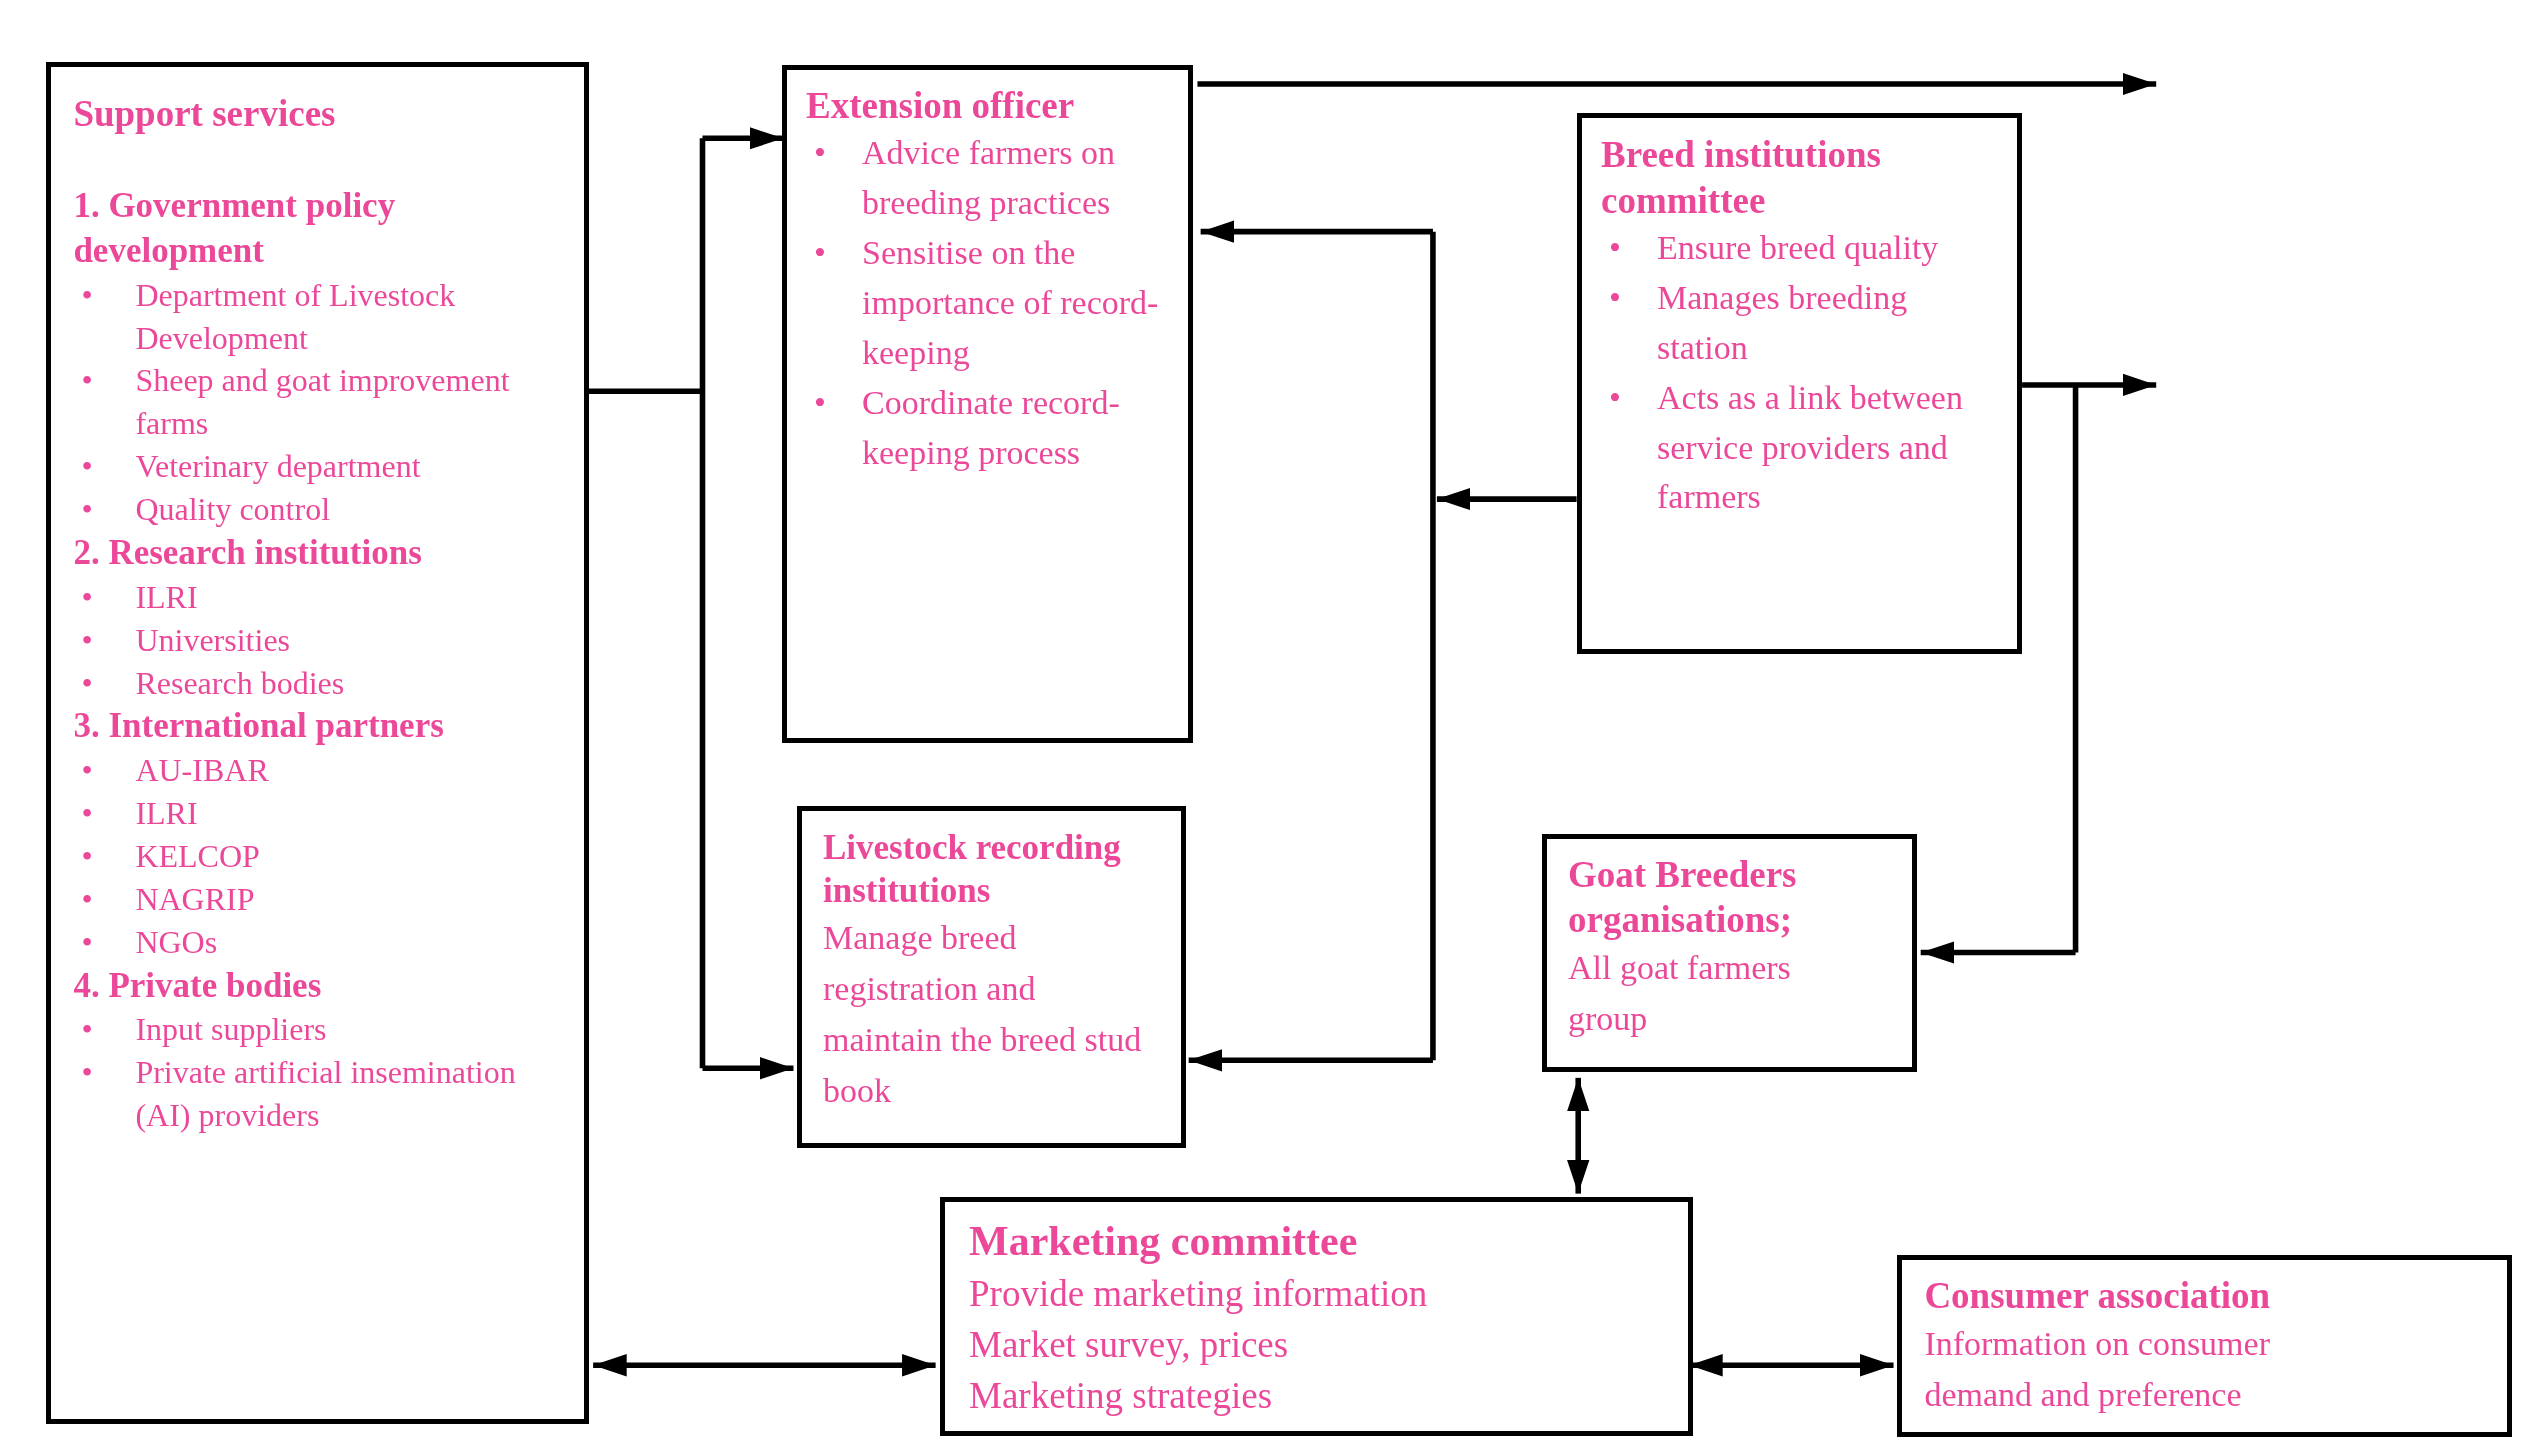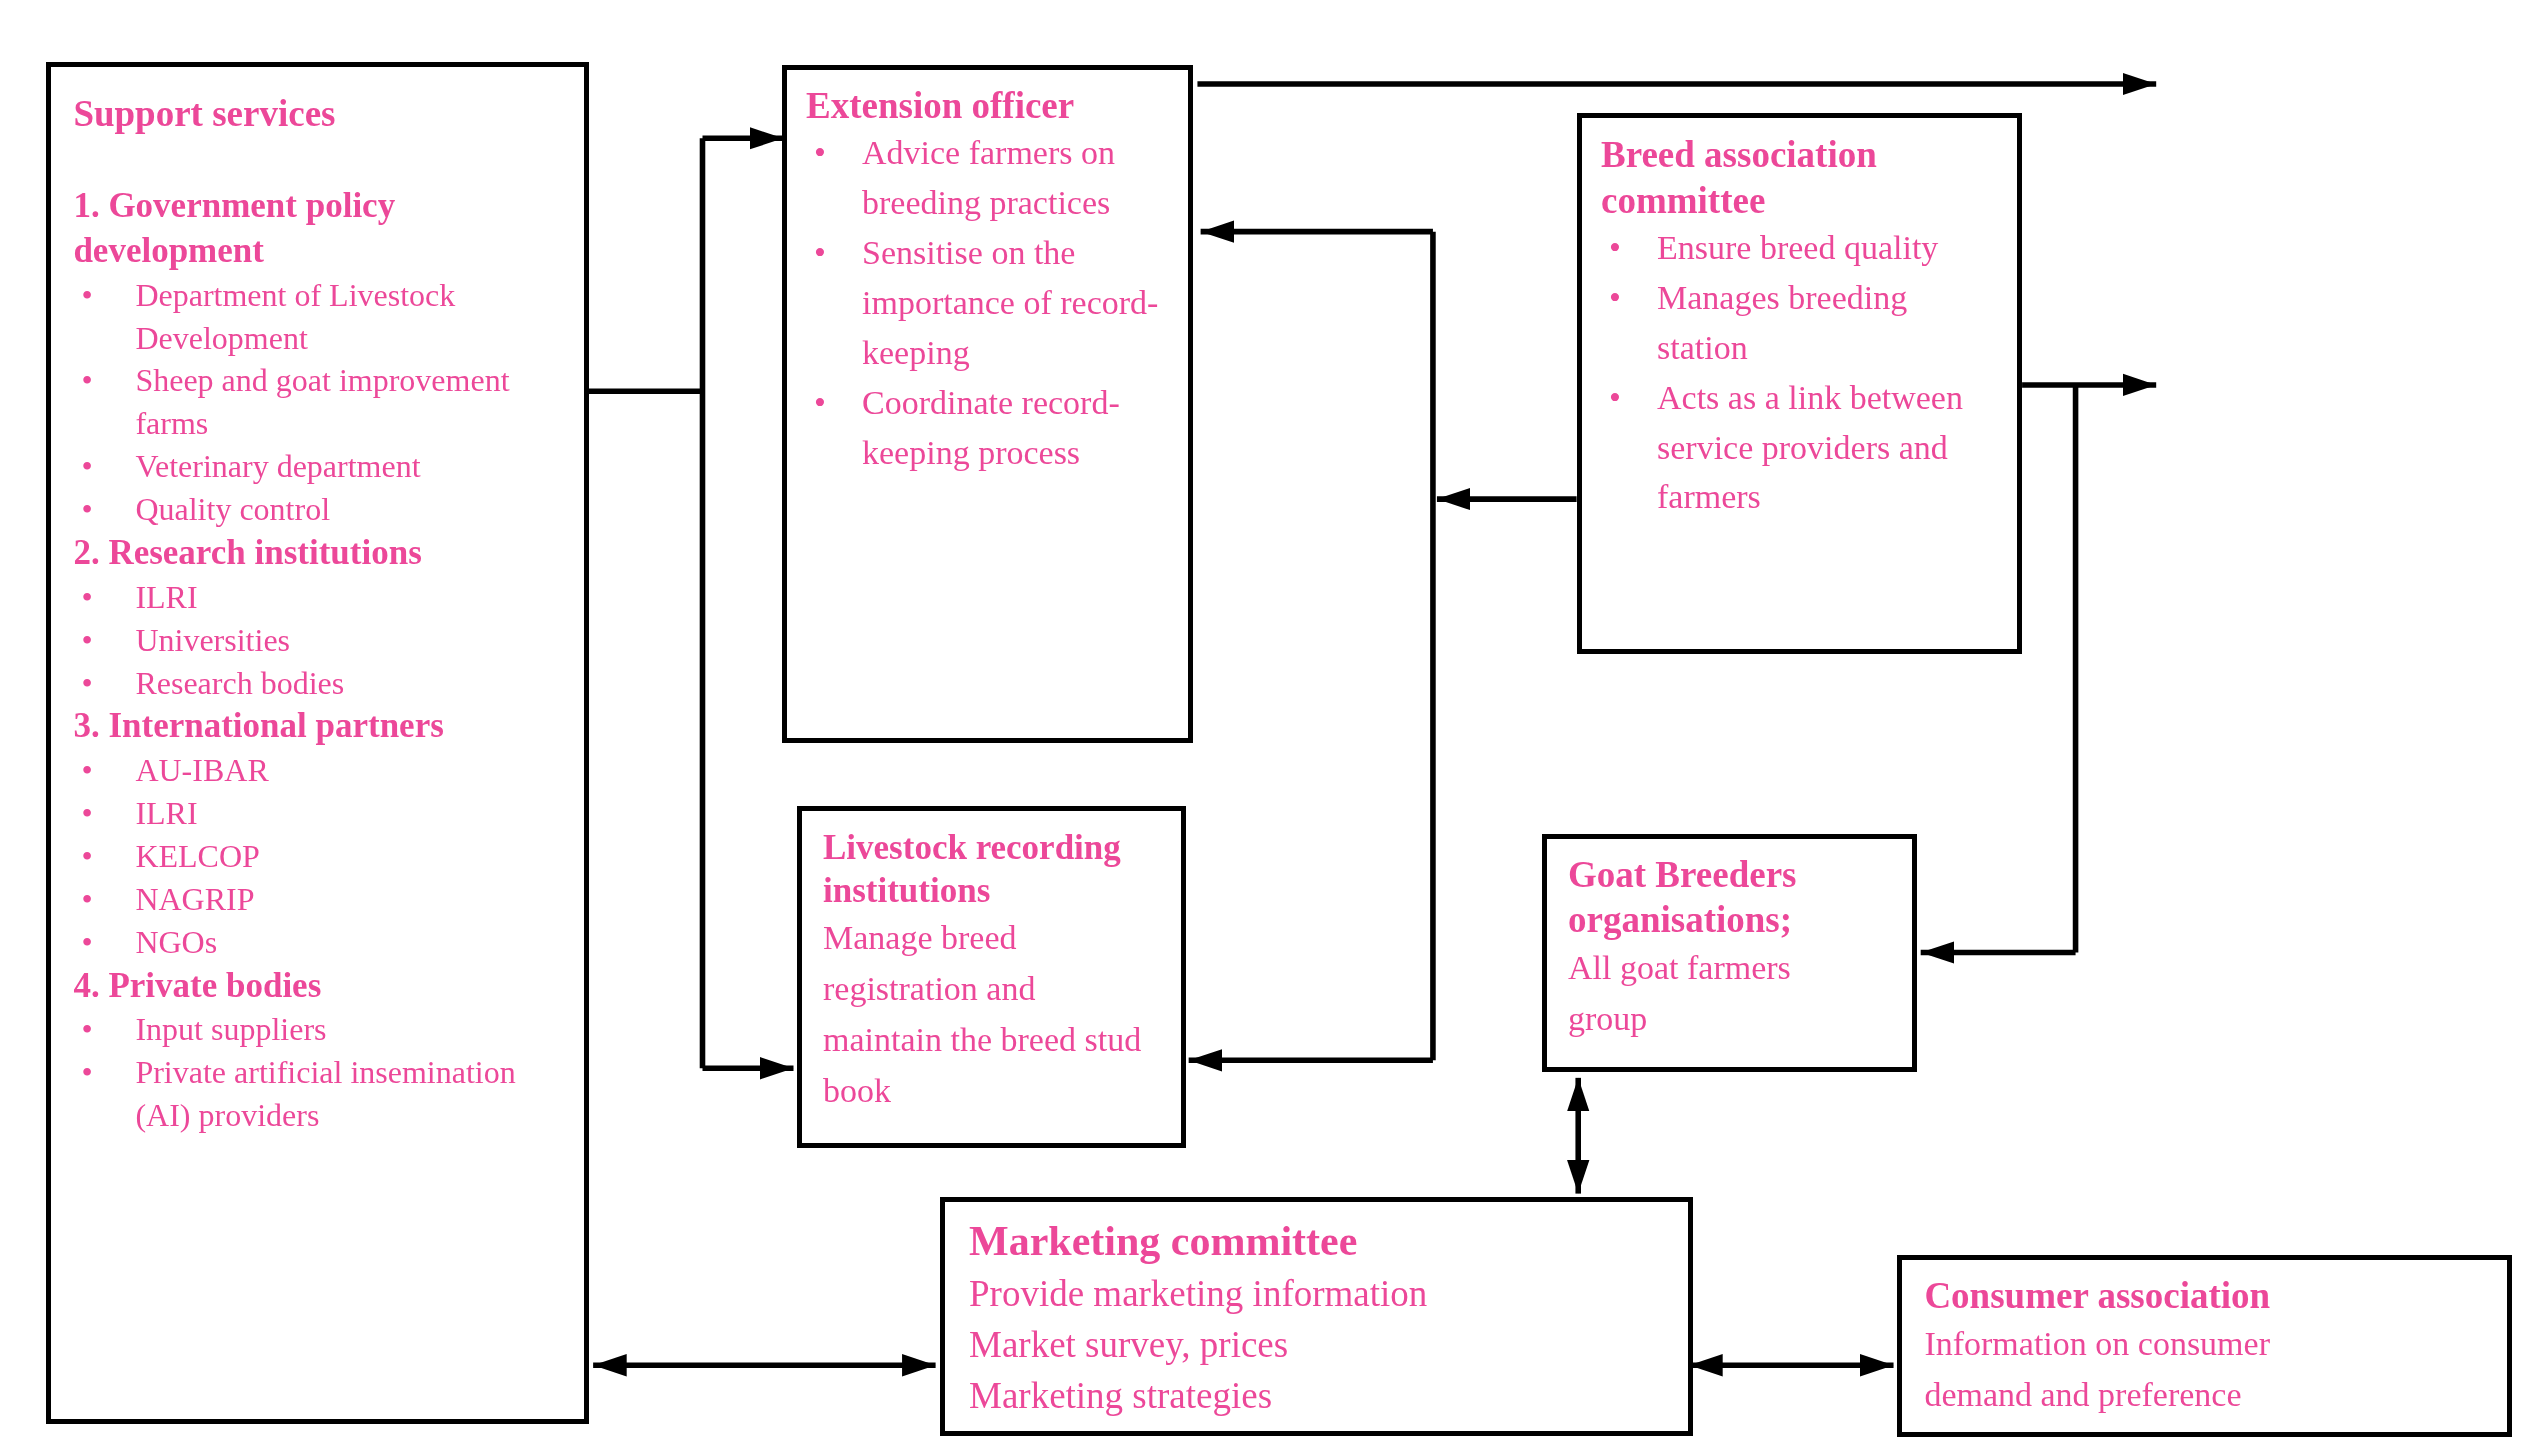--- a/index.html
+++ b/index.html
@@ -105,21 +105,21 @@
   </div>
 
   <div class="box ext" style="left:782px;top:42px;width:411px;height:678px;margin-top:23px;">
     <div class="title">Extension officer</div>
     <div class="bul"><span>Advice farmers on breeding practices</span></div>
     <div class="bul"><span>Sensitise on the importance of record-keeping</span></div>
     <div class="bul"><span>Coordinate record-keeping process</span></div>
   </div>
 
   <div class="box breed" style="left:1577px;top:113px;width:445px;height:541px;">
-    <div class="title">Breed association committee</div>
+    <div class="title">Breed institutions committee</div>
     <div class="bul"><span>Ensure breed quality</span></div>
     <div class="bul"><span>Manages breeding station</span></div>
     <div class="bul"><span>Acts as a link between service providers and farmers</span></div>
   </div>
 
 
   <div class="box lrec" style="left:797px;top:806px;width:389px;height:342px;">
     <div class="title">Livestock recording institutions</div>
     <div class="body">Manage breed registration and maintain the breed stud book</div>
   </div>

